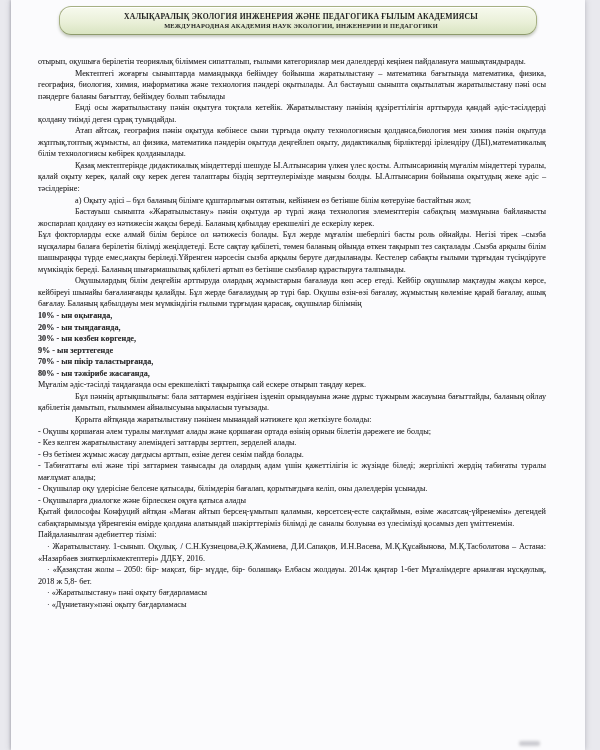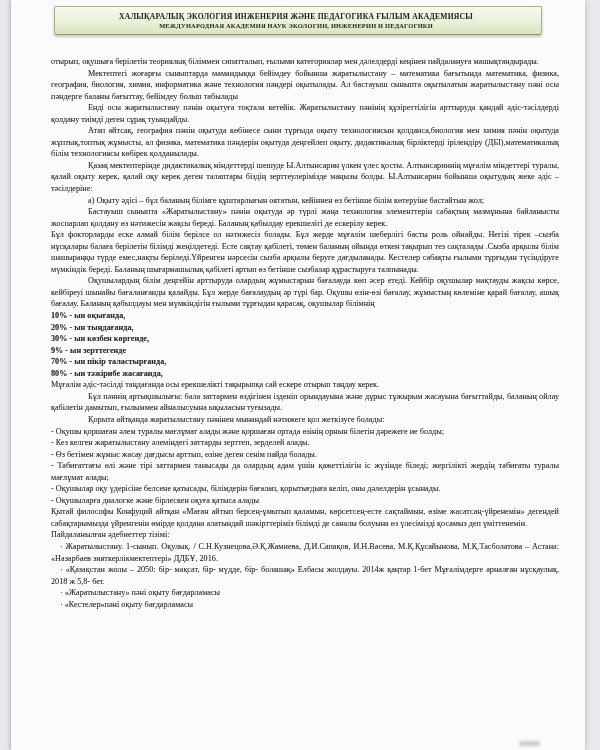--- a/index.html
+++ b/index.html
@@ -19,46 +19,46 @@
     left: 11px;
     top: 0;
     width: 574px;
     height: 750px;
     background: #fbfbfd;
     box-shadow: 0 0 6px rgba(60,60,75,.28), -1px 0 2px rgba(60,60,75,.18);
   }
   .banner {
     margin: 6px auto 8px auto;
     width: 470px;
-    padding: 5px 10px 4px 6px;
+    padding: 5px 0 4px 6px;
     text-align: center;
     border: 1px solid #a6b083;
     border-bottom-color: #8d9a6c;
-    border-radius: 2px;
+    border-radius: 12px;
     background: linear-gradient(180deg, #f7faee 0%, #eaf0d9 55%, #d9e4c1 100%);
     box-shadow: 0 2px 3px rgba(95,105,75,.35), inset 0 1px 0 rgba(255,255,255,.9);
   }
   .banner .l1 {
     font-size: 7.6px;
     line-height: 9px;
     font-weight: bold;
     letter-spacing: .25px;
     color: #1c1c1c;
   }
   .banner .l2 {
     font-size: 6.4px;
     line-height: 8px;
     margin-top: 1px;
     font-weight: bold;
     letter-spacing: .2px;
     color: #262626;
   }
   .content {
     position: absolute;
-    left: 40px;
+    left: 27px;
     top: 56px;
     width: 508px;
     font-size: 8.2px;
     line-height: 11.55px;
     color: #2e2e30;
     text-align: justify;
     text-shadow: 0 0 .5px rgba(40,40,40,.35);
   }
   .content p { margin: 0; }
   .ind { text-indent: 37px; }
@@ -121,19 +121,19 @@
       <p>- Оқушыларға диалогке және бірлескен оқуға қатыса алады</p>
     </div>
 
     <p>Қытай философы Конфуций айтқан «Маған айтып берсең-ұмытып қаламын, көрсетсең-есте сақтаймын, өзіме жасатсаң-үйренемін» дегендей сабақтарымызда үйренгенін өмірде қолдана алатындай шәкірттеріміз білімді де саналы болуына өз үлесімізді қосамыз деп үміттенемін.</p>
 
     <p class="gap-top" style="text-align:left;">Пайдаланылған әдебиеттер тізімі:</p>
     <div class="refs">
       <p class="wrapref">· Жаратылыстану. 1-сынып. Оқулық. / С.Н.Кузнецова,Ә.Қ.Жамиева, Д.И.Сапақов, И.Н.Васева, М.Қ.Құсайынова, М.Қ.Тасболатова – Астана: «Назарбаев зияткерлікмектептері» ДДБҰ, 2016.</p>
       <p class="wrapref">· «Қазақстан жолы – 2050: бір- мақсат, бір- мүдде, бір- болашақ» Елбасы жолдауы. 2014ж қаңтар 1-бет Мұғалімдерге арналған нұсқаулық, 2018 ж 5,8- бет.</p>
       <p>· «Жаратылыстану» пәні оқыту бағдарламасы</p>
-      <p>· «Кестелер»пәні оқыту бағдарламасы</p>
+      <p>· «Дүниетану»пәні оқыту бағдарламасы</p>
     </div>
   </div>
 
 </div>
 
 <div class="pgnum-smudge"></div>
 
 </body></html>

